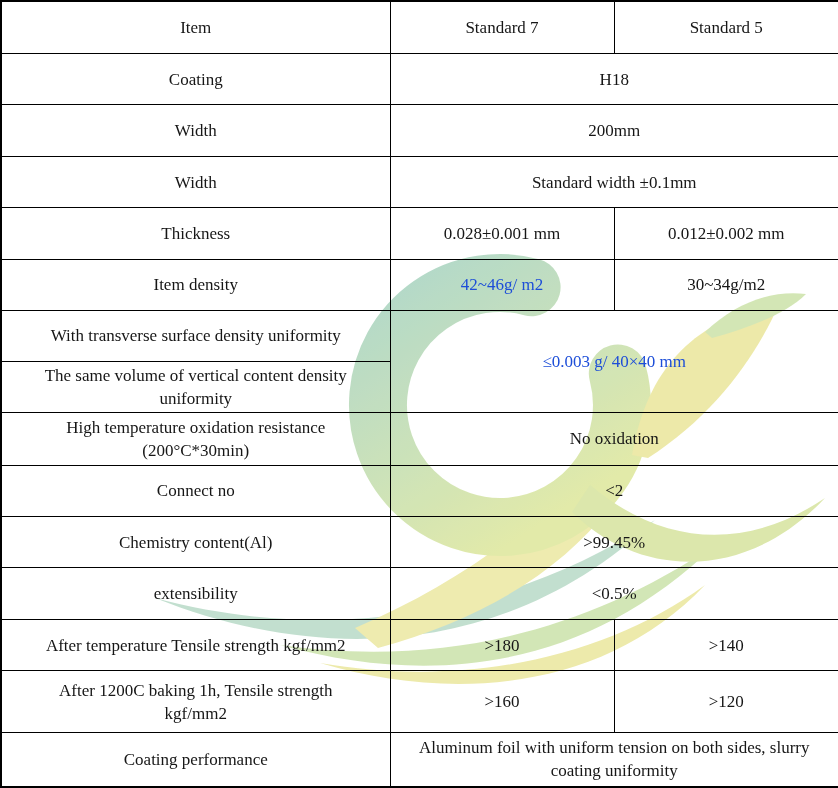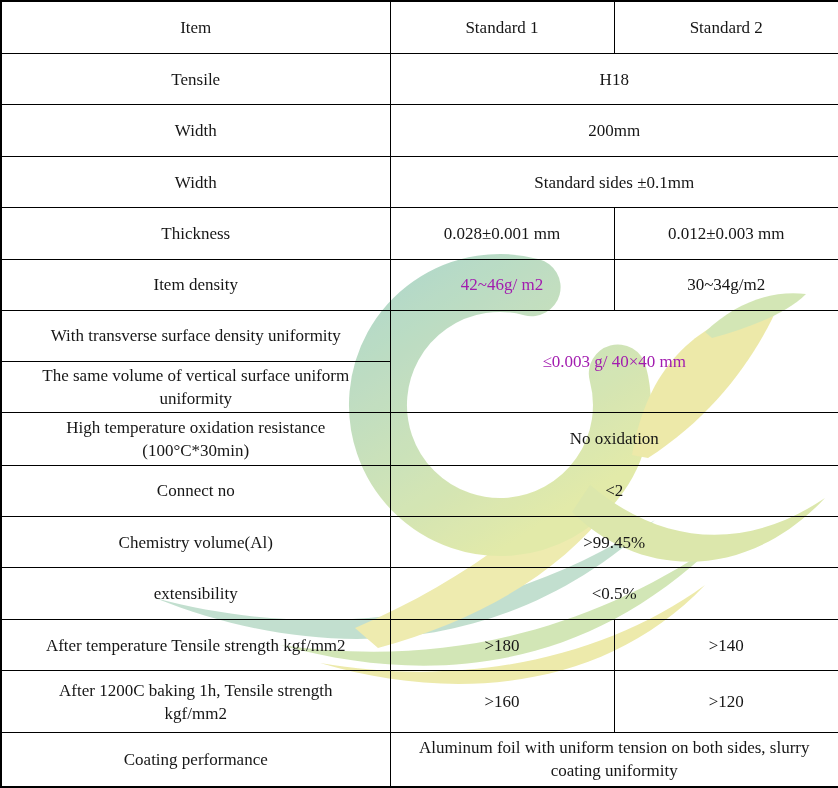--- a/index.html
+++ b/index.html
@@ -26,21 +26,21 @@
     border:1px solid #000;
     text-align:center;
     vertical-align:middle;
     font-size:17px;
     line-height:23px;
     padding:0 27px;
     background:transparent;
   }
   table.spec{border:2px solid #000;}
   .rh52{height:52px}.rh51{height:51px}.rh50{height:50px}.rh61{height:61px}.rh63{height:54px}
-  td.t-olive{color:#a21caf;}
+  td.t-olive{color:#1d4ed8;}
   td.pad-wrap{padding:0 28px;}
   td.pad-val{padding:0 20px;margin-left:20px;}
 </style>
 </head>
 <body>
 
 <div class="page">
 
   <svg class="watermark" viewBox="0 0 838 788" xmlns="http://www.w3.org/2000/svg" aria-hidden="true">
     <defs>
@@ -70,71 +70,71 @@
   <table class="spec">
     <colgroup>
       <col style="width:389px">
       <col style="width:224px">
       <col style="width:225px">
     </colgroup>
 
     <tbody>
         <tr class="rh52">
       <td>Item</td>
-      <td>Standard 1</td>
-      <td>Standard 2</td>
+      <td>Standard 7</td>
+      <td>Standard 5</td>
     </tr>
 
     <tr class="rh51">
-      <td>Tensile</td>
+      <td>Coating</td>
       <td colspan="2">H18</td>
     </tr>
 
     <tr class="rh51">
       <td>Width</td>
       <td colspan="2">200mm</td>
     </tr>
 
     <tr class="rh51">
       <td>Width</td>
-      <td colspan="2">Standard sides ±0.1mm</td>
+      <td colspan="2">Standard width ±0.1mm</td>
     </tr>
 
     <tr class="rh51">
       <td>Thickness</td>
       <td>0.028±0.001 mm</td>
-      <td>0.012±0.003 mm</td>
+      <td>0.012±0.002 mm</td>
     </tr>
 
     <tr class="rh51">
       <td>Item density</td>
       <td class="t-olive">42~46g/ m2</td>
       <td>30~34g/m2</td>
     </tr>
 
     <tr class="rh50">
       <td>With transverse surface density uniformity</td>
       <td colspan="2" rowspan="2" class="t-olive">≤0.003 g/ 40×40 mm</td>
     </tr>
     <tr class="rh51">
-      <td class="pad-wrap">The same volume of vertical surface uniform uniformity</td>
+      <td class="pad-wrap">The same volume of vertical content density uniformity</td>
     </tr>
 
     <tr class="rh52">
-      <td class="pad-wrap">High temperature oxidation resistance (100°C*30min)</td>
+      <td class="pad-wrap">High temperature oxidation resistance (200°C*30min)</td>
       <td colspan="2">No oxidation</td>
     </tr>
 
     <tr class="rh51">
       <td>Connect no</td>
       <td colspan="2">&lt;2</td>
     </tr>
 
     <tr class="rh51">
-      <td>Chemistry volume(Al)</td>
+      <td>Chemistry content(Al)</td>
       <td colspan="2">&gt;99.45%</td>
     </tr>
 
     <tr class="rh51">
       <td>extensibility</td>
       <td colspan="2">&lt;0.5%</td>
     </tr>
 
     <tr class="rh51">
       <td>After temperature Tensile strength kgf/mm2</td>

